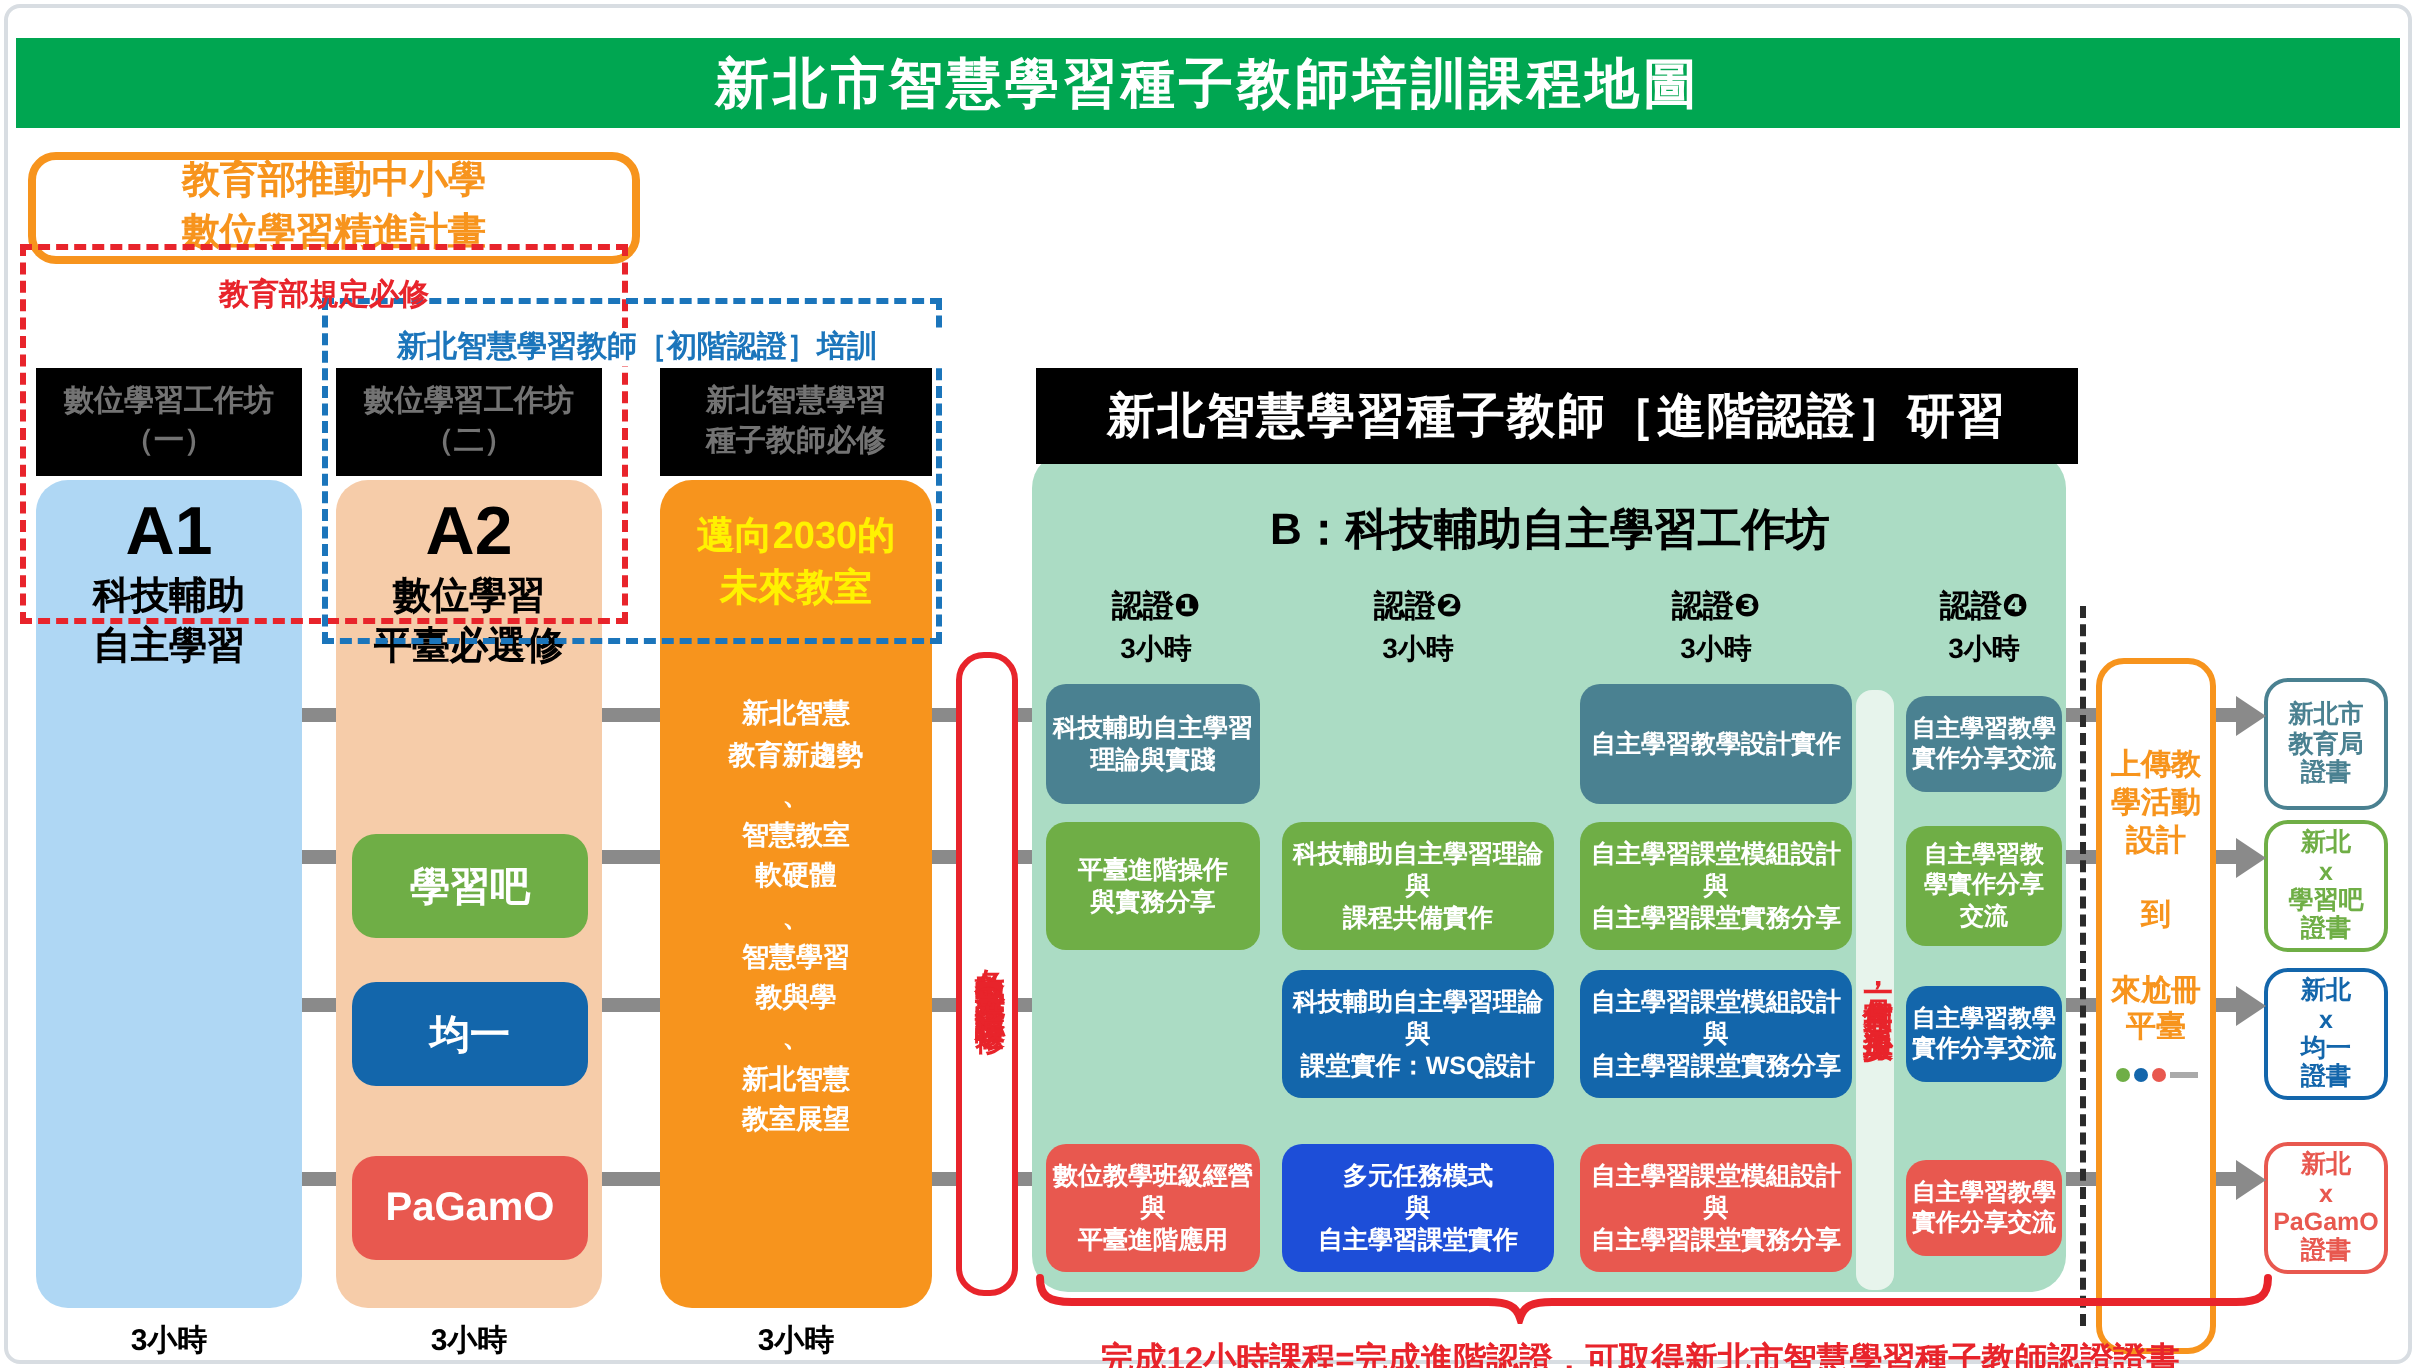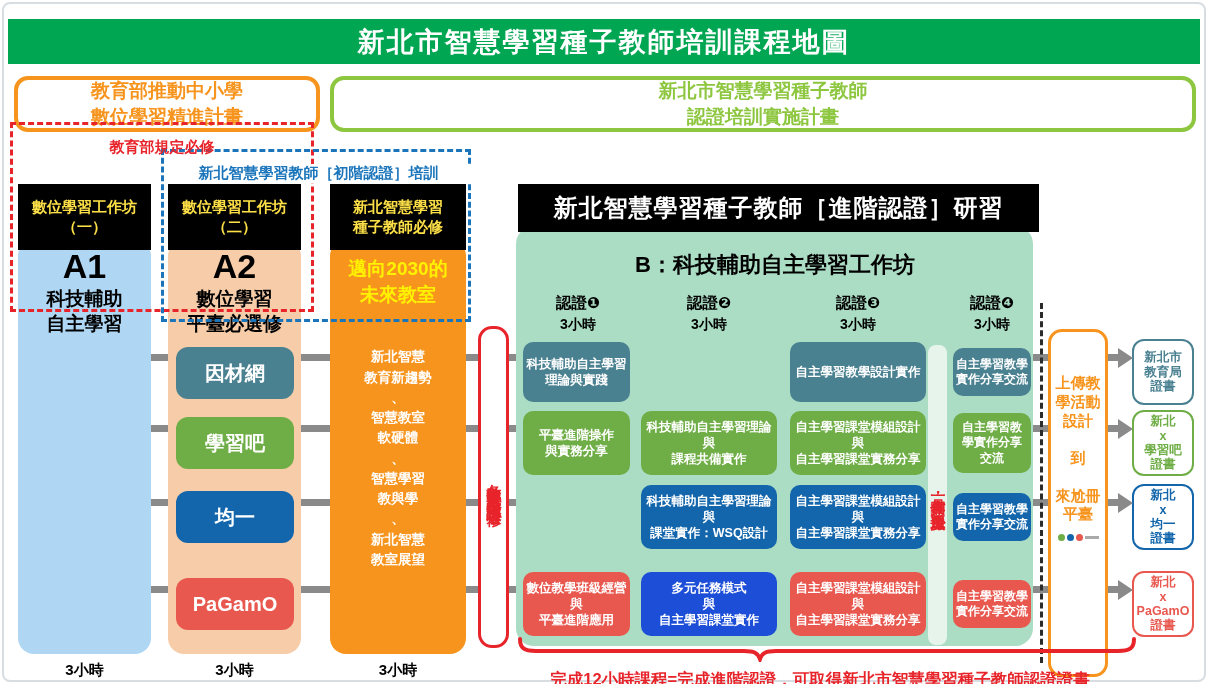--- a/index.html
+++ b/index.html
@@ -10,21 +10,21 @@
   .pre{white-space:pre-line;}
   .frame{inset:2px;border:2px solid #D8DDE2;border-radius:8px;z-index:0;}
   .banner{left:8px;top:5px;width:1192px;height:45px;background:#00A651;color:#fff;font-size:27px;letter-spacing:2px;z-index:2;}
   .topbox{height:56px;border-radius:14px;background:#fff;font-size:19px;line-height:1.35;z-index:2;}
   .moebox{left:14px;top:62px;width:306px;border:4px solid #F7941D;color:#F7941D;}
   .ntpcbox{left:330px;top:62px;width:866px;border:4px solid #8DC63F;color:#8DC63F;}
   .dashred{left:10px;top:122px;width:304px;height:190px;border:3px dashed #E8242B;z-index:6;pointer-events:none;}
   .dashblue{left:161px;top:149px;width:310px;height:173px;border:3px dashed #1B75BB;z-index:6;pointer-events:none;}
   .lblred{left:10px;top:124px;width:304px;color:#E8242B;font-size:15px;z-index:7;}
   .lblblue{left:166px;top:150px;width:305px;color:#1B75BB;font-size:15px;z-index:7;background:#fff;}
-  .blackhead{background:#000;color:#fde047;font-size:15px;line-height:1.35;height:66px;top:170px;z-index:3;}
+  .blackhead{background:#000;color:#737373;font-size:15px;line-height:1.35;height:54px;top:170px;z-index:3;}
   .bigcol{top:226px;height:414px;border-radius:16px;z-index:2;flex-direction:column;justify-content:flex-start;}
   .code{font-size:34px;line-height:1.1;color:#000;margin-top:8px;}
   .colname{font-size:19px;line-height:1.3;color:#000;margin-top:2px;}
   .pbtn{left:176px;width:118px;height:52px;border-radius:12px;color:#fff;font-size:20px;z-index:3;}
   .hours{top:646px;height:20px;color:#000;font-size:15px;z-index:3;}
   .rowline{height:7px;background:#8A8A8A;left:151px;width:969px;z-index:1;}
   .ahead{width:0;height:0;border-top:10px solid transparent;border-bottom:10px solid transparent;border-left:15px solid #8A8A8A;left:1118px;z-index:4;}
   .vert{writing-mode:vertical-rl;text-orientation:mixed;letter-spacing:2px;}
   .elect{left:478px;top:312px;width:31px;height:322px;background:#fff;border:3px solid #E8242B;border-radius:14px;color:#E8242B;font-size:15px;z-index:3;}
   .advbar{left:518px;top:170px;width:521px;height:48px;background:#000;color:#fff;font-size:24px;letter-spacing:1px;z-index:3;}
@@ -45,22 +45,20 @@
 </head>
 <body>
 
 <div id="canvas">
   <div class="abs frame"></div>
 
   <div class="abs c banner">新北市智慧學習種子教師培訓課程地圖</div>
 
   <div class="abs c pre topbox moebox">教育部推動中小學
 數位學習精進計畫</div>
-  <div class="abs c pre topbox ntpcbox">新北市智慧學習種子教師
-認證培訓實施計畫</div>
 
   <div class="abs dashred"></div>
   <div class="abs c lblred">教育部規定必修</div>
   <div class="abs dashblue"></div>
   <div class="abs c lblblue">新北智慧學習教師［初階認證］培訓</div>
 
   <div class="abs rowline" style="top:354px"></div>
   <div class="abs rowline" style="top:425px"></div>
   <div class="abs rowline" style="top:499px"></div>
   <div class="abs rowline" style="top:586px"></div>
@@ -80,21 +78,20 @@
     <div class="code">A1</div>
     <div class="pre colname c">科技輔助
 自主學習</div>
   </div>
 
   <div class="abs c bigcol" style="left:168px;width:133px;background:#F6CCA9">
     <div class="code">A2</div>
     <div class="pre colname c">數位學習
 平臺必選修</div>
   </div>
-  <div class="abs c pbtn" style="top: 333px; background-color: rgb(74, 129, 145);">因材網</div>
   <div class="abs c pbtn" style="top: 403px; background-color: rgb(111, 174, 70);">學習吧</div>
   <div class="abs c pbtn" style="top: 477px; background-color: rgb(19, 102, 171);">均一</div>
   <div class="abs c pbtn" style="top: 564px; background-color: rgb(232, 88, 79);">PaGamO</div>
 
   <div class="abs c bigcol" style="left:330px;width:136px;background:#F7941D">
     <div class="pre c" style="color:#FFF200;font-size:19px;line-height:1.35;margin-top:16px">邁向2030的
 未來教室</div>
     <div class="pre c" style="color:#fff;font-size:13.5px;line-height:1.5;margin-top:40px">新北智慧
 教育新趨勢
 、

